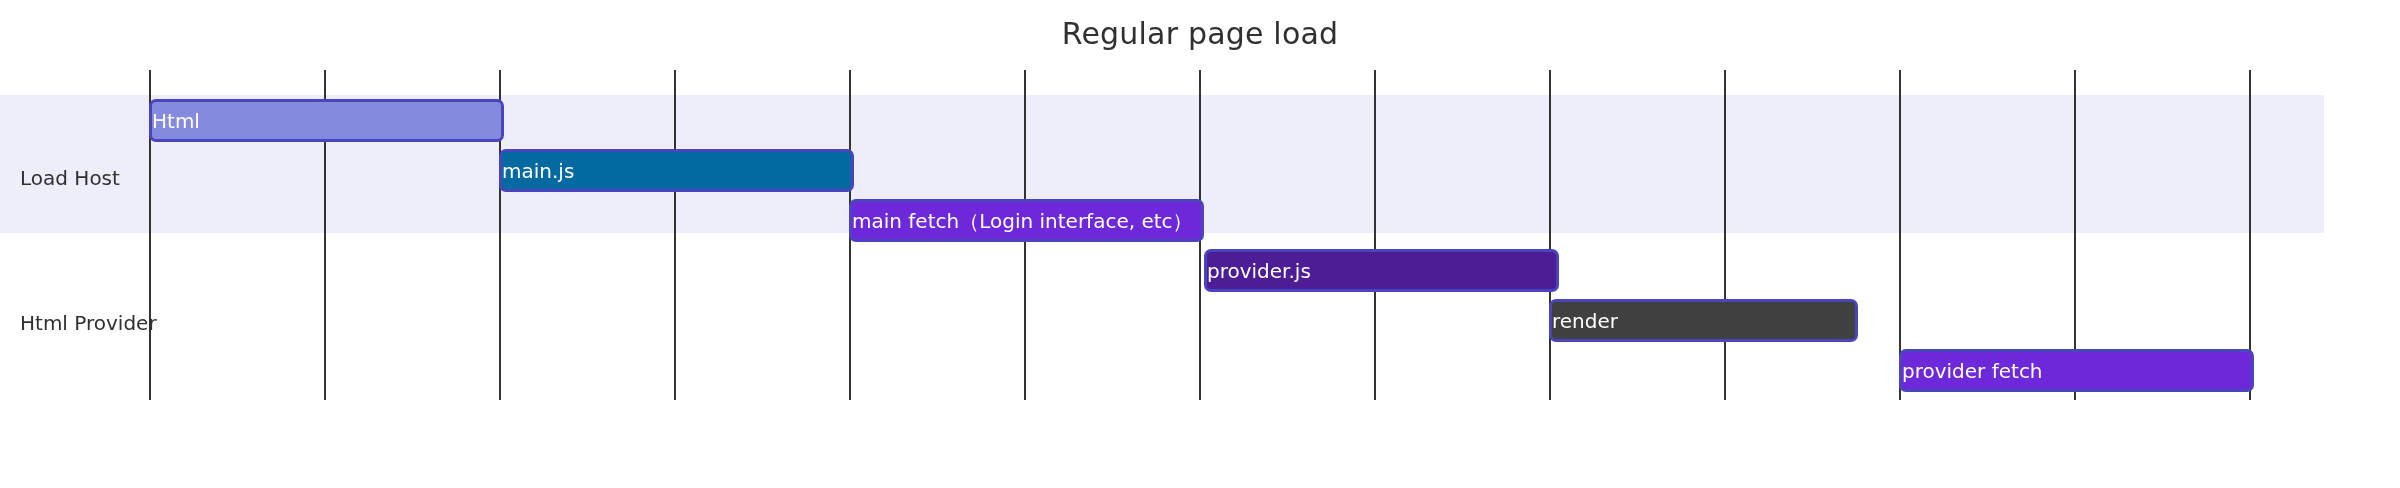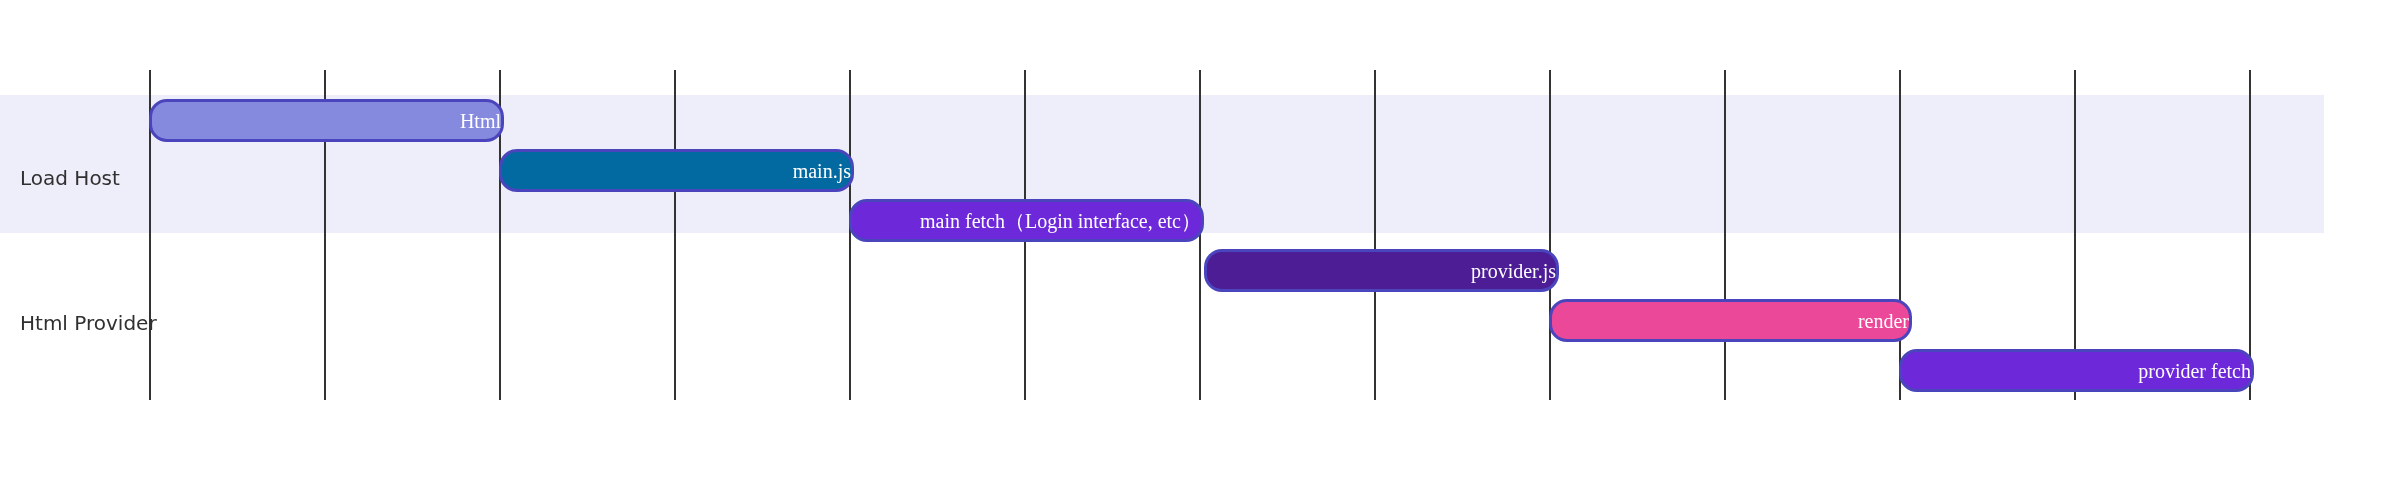--- a/index.html
+++ b/index.html
@@ -37,40 +37,40 @@
     color:#303030;
     white-space:nowrap;
     line-height:1;
   }
 
   .task{
     position:absolute;
     height:43px;
     background:#868ade;
     border:3px solid #4b45bd;
-    border-radius:18px;
+    border-radius:7px;
     box-sizing:border-box;
     display:flex;
     align-items:center;
-    justify-content:flex-end;
+    justify-content:flex-start;
     overflow:hidden;
-    font-family:Liberation Serif, serif;
   }
   .task-label{
     font-size:20px;
     color:#ffffff;
     white-space:nowrap;
     line-height:1;
   }
 </style>
 </head>
 <body>
 
 <div id="root">
 
+  <div class="chart-title">Regular page load</div>
 
   <div class="plot">
     <div id="bands">
         <div class="section-band" style="left: 0px; width: 2324px; top: 95px; height: 138px; background: rgb(238, 238, 251);"></div>
       </div>
     <div id="gridlines">
         <div class="gridline" style="left: 149px; top: 70px; height: 330px; background: rgb(51, 51, 51);"></div>
         <div class="gridline" style="left: 324px; top: 70px; height: 330px; background: rgb(51, 51, 51);"></div>
         <div class="gridline" style="left: 499px; top: 70px; height: 330px; background: rgb(51, 51, 51);"></div>
         <div class="gridline" style="left: 674px; top: 70px; height: 330px; background: rgb(51, 51, 51);"></div>
@@ -94,21 +94,21 @@
         </div>
         <div class="task" style="left: 499px; top: 149px; width: 355px; background: #0369a1; border-color: rgb(75, 69, 189);">
           <span class="task-label" style="color: rgb(255, 255, 255);">main.js</span>
         </div>
         <div class="task" style="left: 849px; top: 199px; width: 355px; background: #6d28d9; border-color: rgb(75, 69, 189);">
           <span class="task-label" style="color: rgb(255, 255, 255);">main fetch（Login interface, etc）</span>
         </div>
         <div class="task" style="left: 1204px; top: 249px; width: 355px; background: #4c1d95; border-color: rgb(75, 69, 189);">
           <span class="task-label" style="color: rgb(255, 255, 255);">provider.js</span>
         </div>
-        <div class="task" style="left: 1549px; top: 299px; width: 363px; background: #ec4899; border-color: rgb(75, 69, 189);">
+        <div class="task" style="left: 1549px; top: 299px; width: 309px; background: #404040; border-color: rgb(75, 69, 189);">
           <span class="task-label" style="color: rgb(255, 255, 255);">render</span>
         </div>
         <div class="task" style="left: 1899px; top: 349px; width: 355px; background: #6d28d9; border-color: rgb(75, 69, 189);">
           <span class="task-label" style="color: rgb(255, 255, 255);">provider fetch</span>
         </div>
       </div>
   </div>
 
 </div>
 

